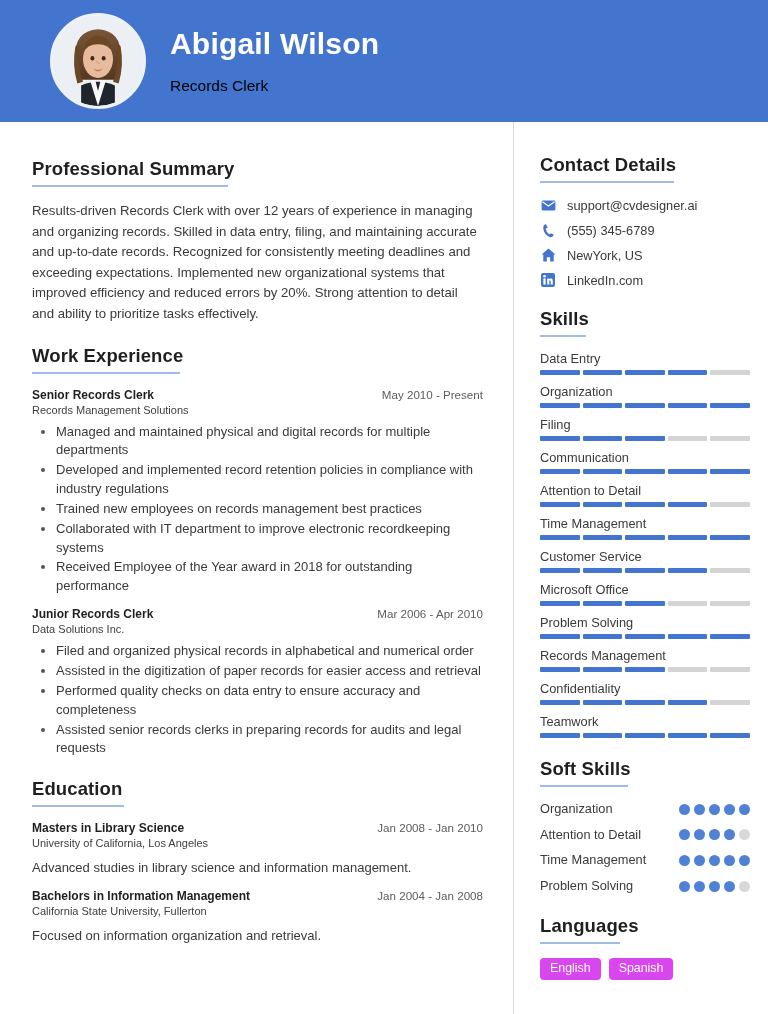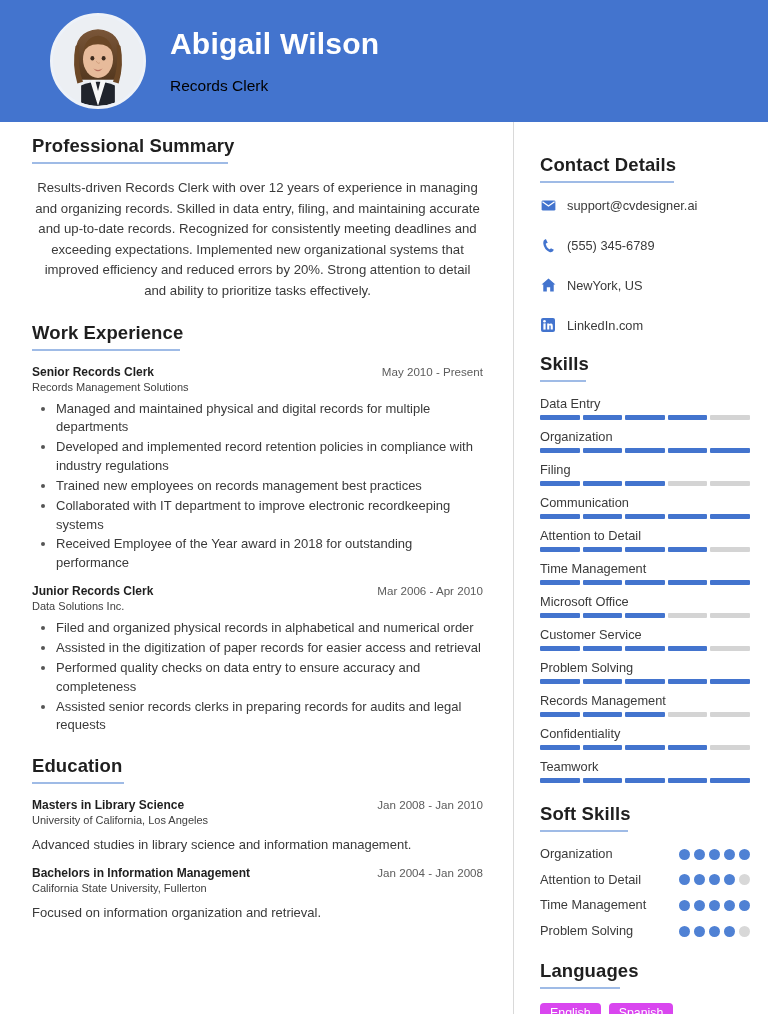--- a/index.html
+++ b/index.html
@@ -42,21 +42,21 @@
   }
   .job-title {
     font-size: 15.5px;
     color: #000000;
     margin-top: 16px;
     font-weight: 400;
   }
 
   
   .body-wrap { display: flex; align-items: stretch; height: 892px; }
-  .col-main { width: 513px; padding: 13px 30px 0 32px; }
+  .col-main { width: 513px; padding: 36px 30px 0 32px; }
   .col-side {
     width: 255px;
     padding: 32px 18px 0 26px;
     border-left: 1px solid #d9d9d9;
   }
 
   
   .sec-head {
     font-size: 18.5px;
     font-weight: 700;
@@ -77,21 +77,21 @@
   .rule-soft    { width: 88px; }
   .rule-lang    { width: 80px; }
 
   .section { margin-bottom: 20px; }
 
   
   .summary {
     font-size: 13.2px;
     line-height: 1.56;
     color: #3a3a3a;
-    text-align: center;
+    text-align: left;
   }
 
   
   .entry { margin-bottom: 11px; }
   .entry-top {
     display: flex;
     justify-content: space-between;
     align-items: baseline;
     gap: 12px;
   }
@@ -123,21 +123,21 @@
   }
   ul.bullets li {
     font-size: 13px;
     line-height: 1.45;
     color: #3a3a3a;
     margin-bottom: 1px;
   }
   ul.bullets li::marker { color: #555; }
 
   
-  .contact-list { display: flex; flex-direction: column; gap: 24px; }
+  .contact-list { display: flex; flex-direction: column; gap: 9px; }
   .contact-row { display: flex; align-items: center; gap: 11px; }
   .c-icon { width: 16px; height: 16px; flex: 0 0 auto; display:flex; align-items:center; justify-content:center; }
   .c-icon svg { display:block; }
   .c-text { font-size: 12.8px; color: #3a3a3a; }
 
   
   .skill-block { margin-bottom: 2px; }
   .skill-name {
     font-size: 12.8px;
     color: #3a3a3a;
@@ -391,36 +391,36 @@
               <div class="skill-name">Time Management</div>
               <div class="bar-track">
                 <span class="seg on"></span>
                 <span class="seg on"></span>
                 <span class="seg on"></span>
                 <span class="seg on"></span>
                 <span class="seg on"></span>
               </div>
             </div>
             <div class="skill-block">
+              <div class="skill-name">Customer Service</div>
+              <div class="bar-track">
+                <span class="seg on"></span>
+                <span class="seg on"></span>
+                <span class="seg on"></span>
+                <span class="seg on"></span>
+                <span class="seg"></span>
+              </div>
+            </div>
+            <div class="skill-block">
               <div class="skill-name">Microsoft Office</div>
               <div class="bar-track">
                 <span class="seg on"></span>
                 <span class="seg on"></span>
                 <span class="seg on"></span>
                 <span class="seg"></span>
-                <span class="seg"></span>
-              </div>
-            </div>
-            <div class="skill-block">
-              <div class="skill-name">Customer Service</div>
-              <div class="bar-track">
-                <span class="seg on"></span>
-                <span class="seg on"></span>
-                <span class="seg on"></span>
-                <span class="seg on"></span>
                 <span class="seg"></span>
               </div>
             </div>
             <div class="skill-block">
               <div class="skill-name">Problem Solving</div>
               <div class="bar-track">
                 <span class="seg on"></span>
                 <span class="seg on"></span>
                 <span class="seg on"></span>
                 <span class="seg on"></span>

